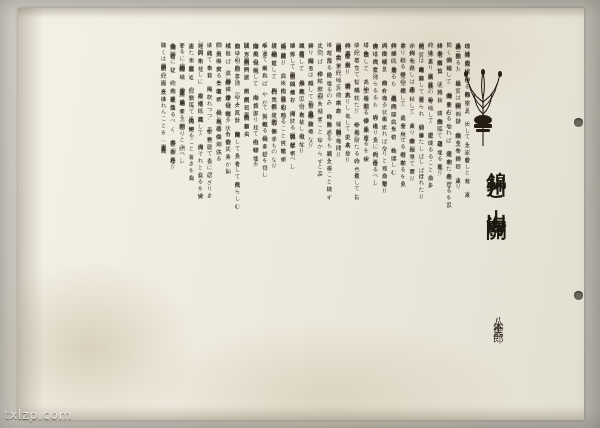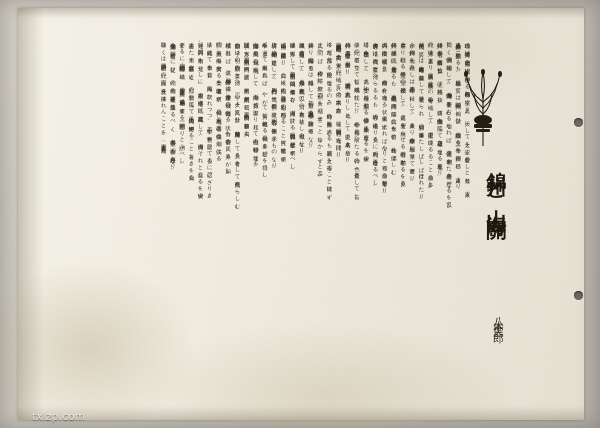--- a/index.html
+++ b/index.html
@@ -166,26 +166,25 @@
     letter-spacing: 4px;
     color: #241e15;
   }
 
   
   #watermark {
     position: absolute;
     left: 4px;
     bottom: 6px;
     font-family: "DejaVu Sans", sans-serif;
-    font-size: 10px;
+    font-size: 13px;
     color: #f2efe7;
     letter-spacing: 0.5px;
     text-shadow: 0 1px 1px rgba(0,0,0,0.55);
     opacity: 0.92;
-    margin-left: 28px;
   }
 </style>
 </head>
 <body>
 
 <div id="scan">
 
   <div id="sheet">
     <div class="stain-a"></div>
     <div class="stain-b"></div>

